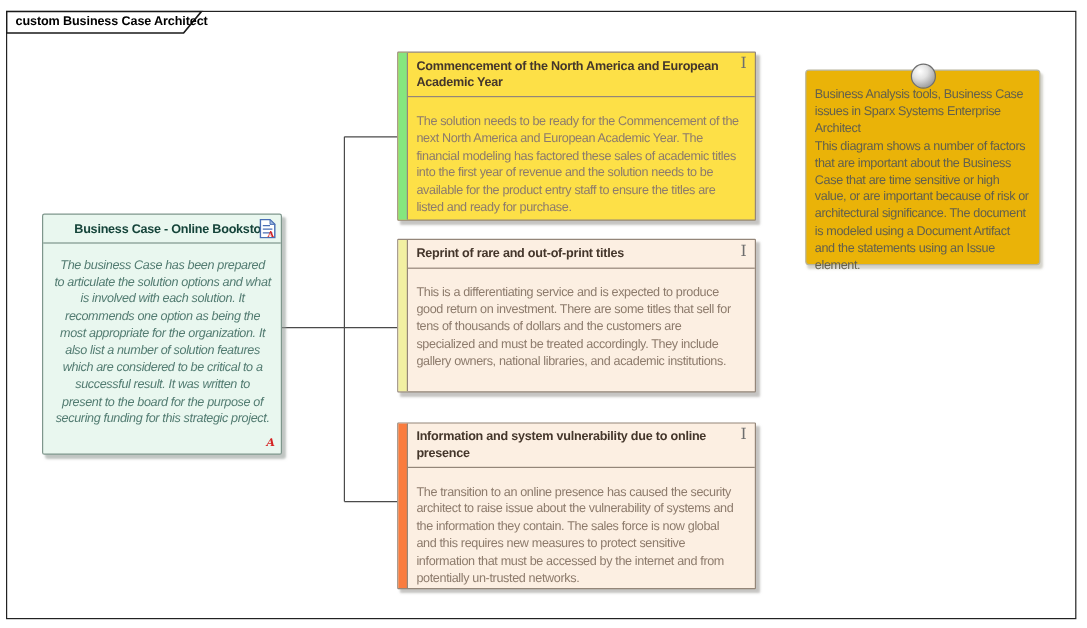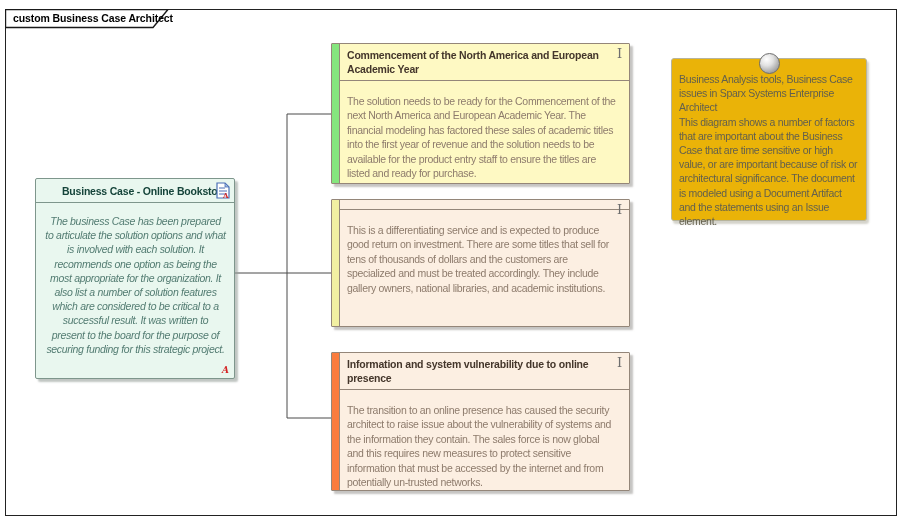--- a/index.html
+++ b/index.html
@@ -122,32 +122,33 @@
           <line x1="3" y1="9" x2="11" y2="9" stroke="#4a6fb5" stroke-width="1"></line>
           <line x1="3" y1="12" x2="11" y2="12" stroke="#4a6fb5" stroke-width="1"></line>
           <text x="7" y="15.5" font-size="7" font-weight="bold" fill="#d42222" font-family="DejaVu Serif, serif">A</text>
         </svg>
       </span>
     </div>
     <div class="doc-body">The business Case has been prepared to articulate the solution options and what is involved with each solution. It recommends one option as being the most appropriate for the organization. It also list a number of solution features which are considered to be critical to a successful result. It was written to present to the board for the purpose of securing funding for this strategic project.</div>
     <span class="doc-marker">A</span>
   </div>
 
-  <div class="issue issue-1" style="background-color: #fef9c3;">
+  <div class="issue issue-1" style="background-color: #fde047;">
     <div class="issue-bar" style="background-color: rgb(133, 230, 126);"></div>
     <div class="issue-header">
       <span>Commencement of the North America and European Academic Year</span>
       <span class="issue-icon">I</span>
     </div>
     <div class="issue-body">The solution needs to be ready for the Commencement of the next North America and European Academic Year. The financial modeling has factored these sales of academic titles into the first year of revenue and the solution needs to be available for the product entry staff to ensure the titles are listed and ready for purchase.</div>
   </div>
 
   <div class="issue issue-2" style="background-color: rgb(252, 239, 226);">
     <div class="issue-bar" style="background-color: rgb(242, 240, 162);"></div>
     <div class="issue-header">
+      <span>Reprint of rare and out-of-print titles</span>
       <span class="issue-icon">I</span>
     </div>
     <div class="issue-body">This is a differentiating service and is expected to produce good return on investment. There are some titles that sell for tens of thousands of dollars and the customers are specialized and must be treated accordingly. They include gallery owners, national libraries, and academic institutions.</div>
   </div>
 
   <div class="issue issue-3" style="background-color: rgb(252, 239, 226);">
     <div class="issue-bar" style="background-color: rgb(250, 124, 62);"></div>
     <div class="issue-header">
       <span>Information and system vulnerability due to online presence</span>
       <span class="issue-icon">I</span>

